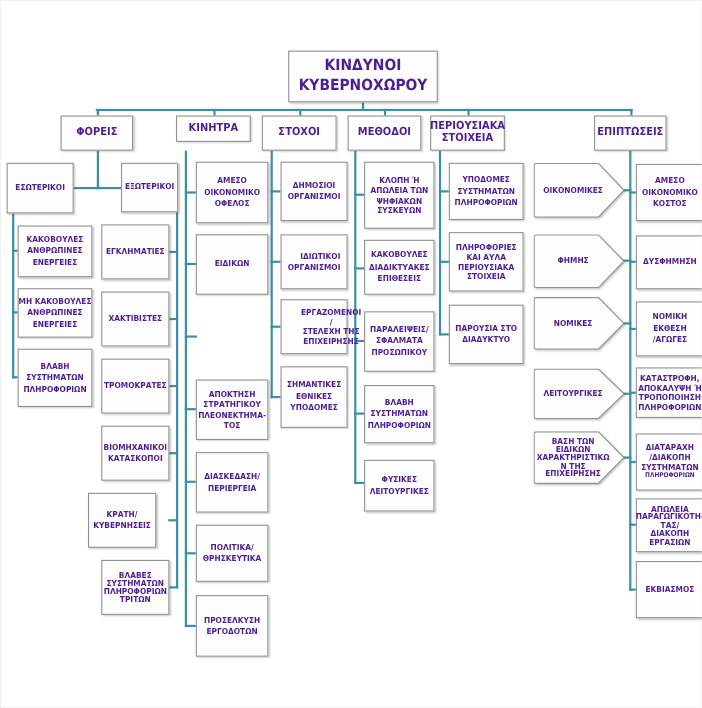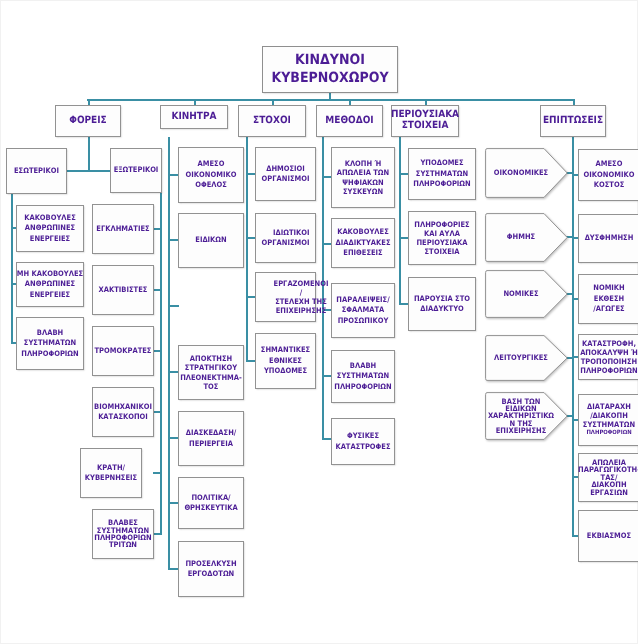--- a/index.html
+++ b/index.html
@@ -218,21 +218,21 @@
 ΣΦΑΛΜΑΤΑ
 ΠΡΟΣΩΠΙΚΟΥ</span>
     </div>
   <div class="node" style="left:331px;top:350px;width:64px;height:53px;">
       <span class="lbl">ΒΛΑΒΗ
 ΣΥΣΤΗΜΑΤΩΝ
 ΠΛΗΡΟΦΟΡΙΩΝ</span>
     </div>
   <div class="node" style="left:331px;top:418px;width:64px;height:47px;">
       <span class="lbl">ΦΥΣΙΚΕΣ
-ΚΑΤΑΣΤΡΟΦΕΣ</span>
+ΛΕΙΤΟΥΡΓΙΚΕΣ</span>
     </div>
   <div class="node" style="left:408px;top:148px;width:68px;height:52px;">
       <span class="lbl">ΥΠΟΔΟΜΕΣ
 ΣΥΣΤΗΜΑΤΩΝ
 ΠΛΗΡΟΦΟΡΙΩΝ</span>
     </div>
   <div class="node" style="left:408px;top:211px;width:68px;height:54px;">
       <span class="lbl semidense">ΠΛΗΡΟΦΟΡΙΕΣ
 ΚΑΙ ΑΥΛΑ
 ΠΕΡΙΟΥΣΙΑΚΑ

